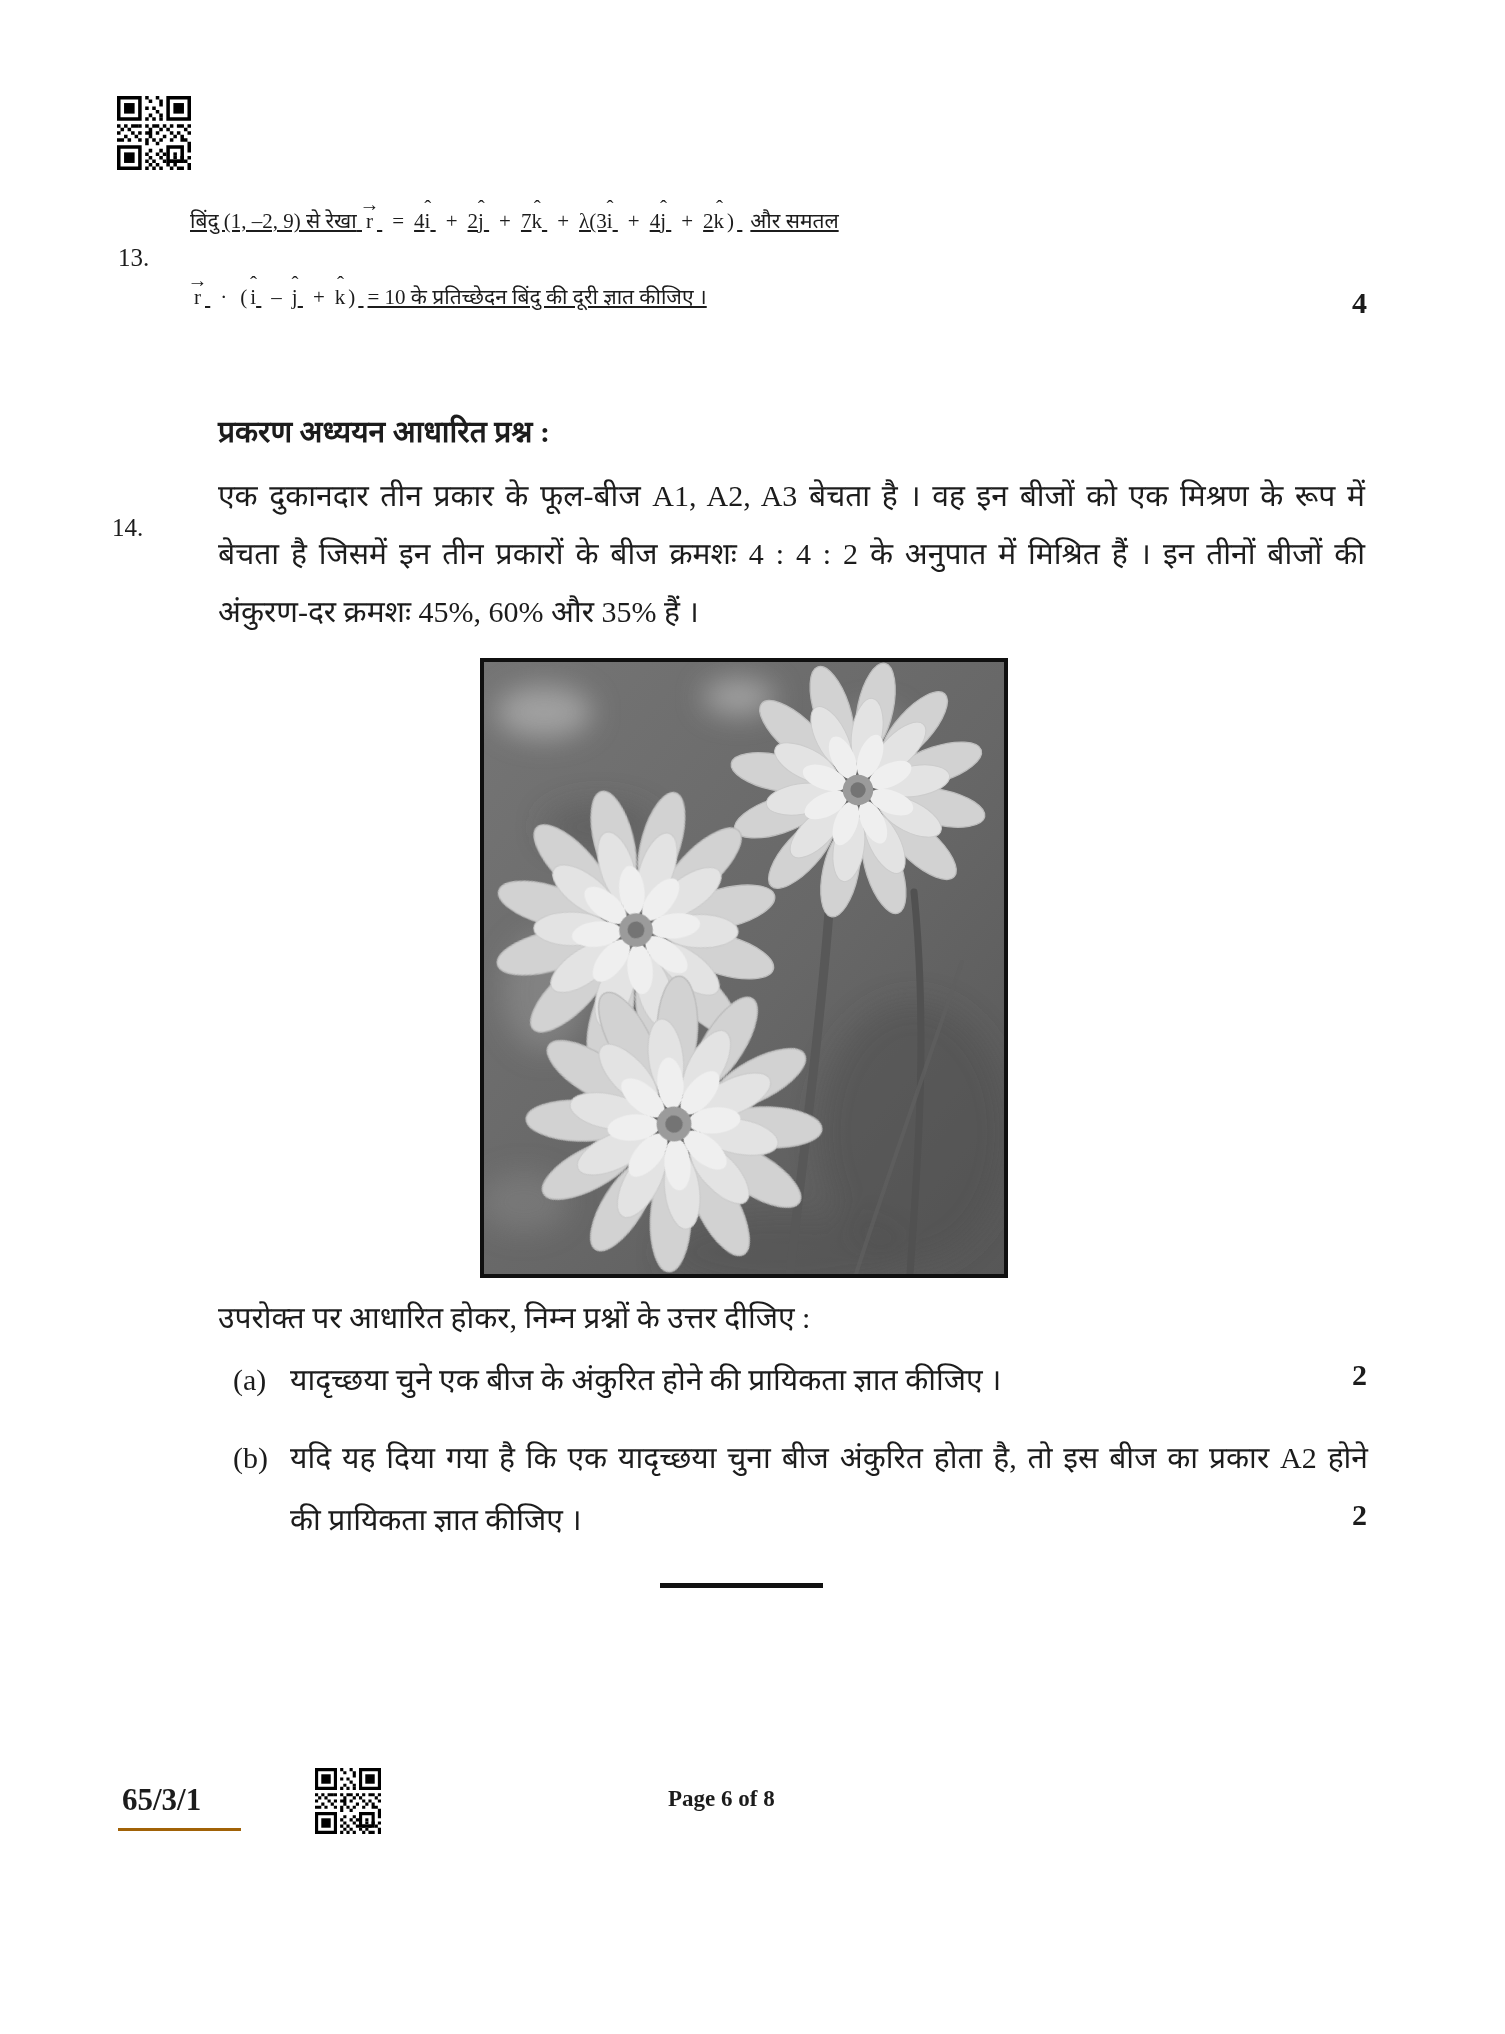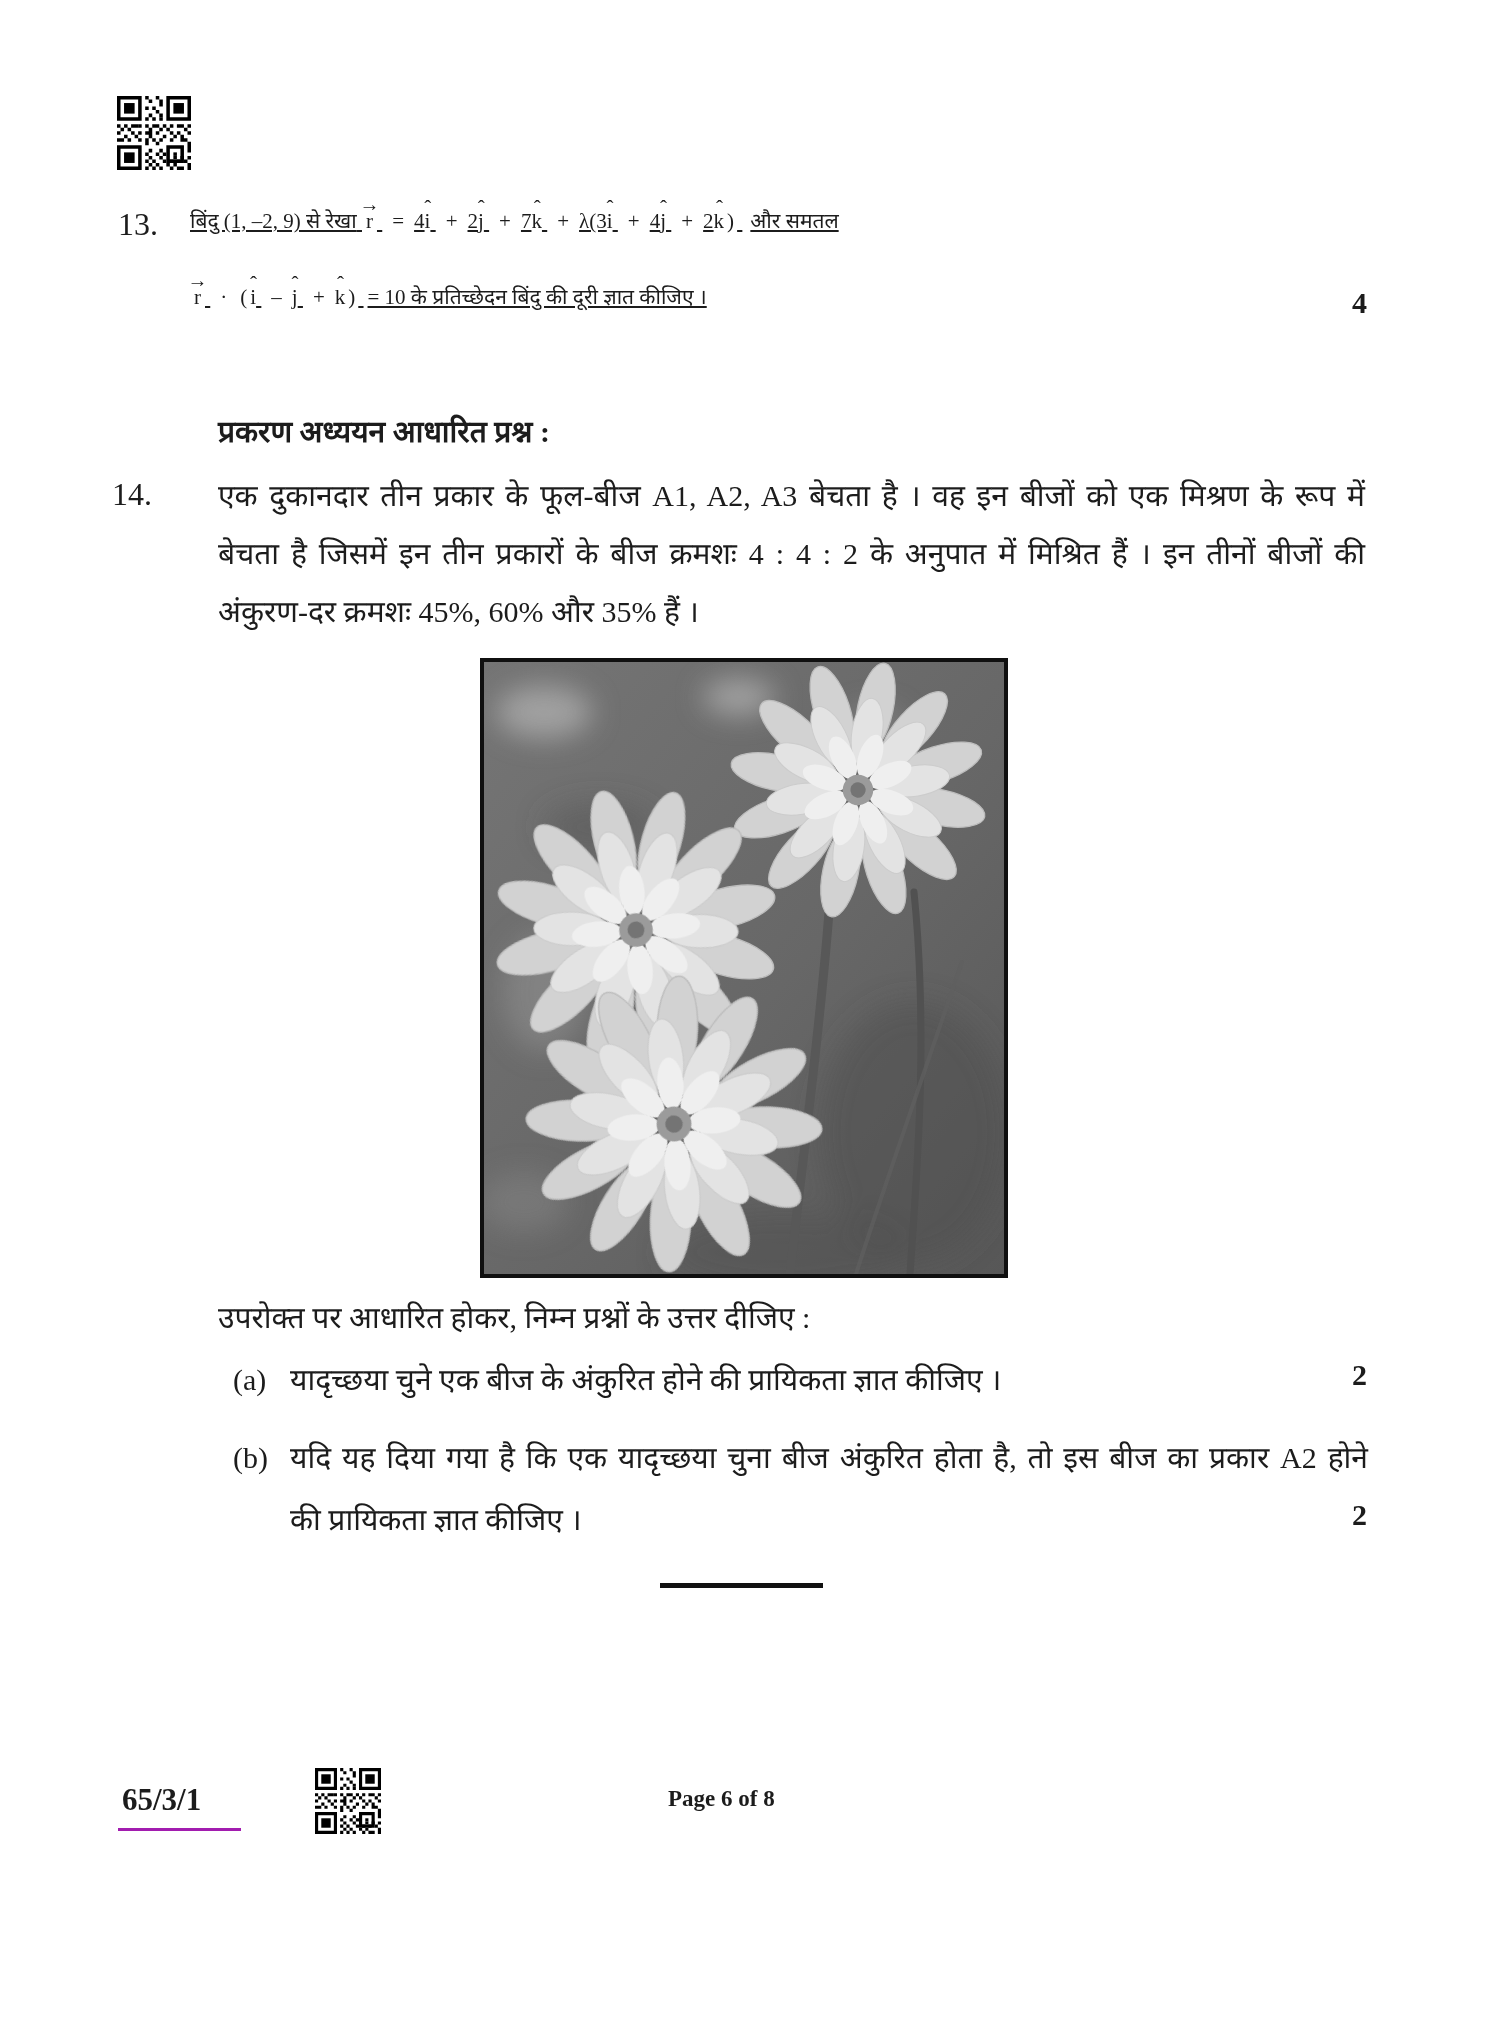--- a/index.html
+++ b/index.html
@@ -3,38 +3,38 @@
 <meta charset="utf-8">
 <style>
   html,body{margin:0;padding:0;}
   body{
     width:1505px;height:2034px;background:#ffffff;
     font-family:"Liberation Serif","DejaVu Serif",serif;
     color:#1c1c1c;position:relative;overflow:hidden;
   }
   .abs{position:absolute;}
   .qtext{font-size:30px;line-height:1.35;margin-left:28px;}
-  .qnum{font-size:32px;}
+  .qnum{font-size:25px;margin-top:38px;}
   .bold{font-weight:bold;}
   .marks{font-size:30px;font-weight:bold;}
   .mathline{font-size:21px;white-space:nowrap;text-decoration:underline;}
   .op{padding:0 10px;display:inline-block;}
   .tight{padding:0 3px;display:inline-block;}
   .mvec{position:relative;display:inline-block;margin:0 4px;}
   .mvec .arr{position:absolute;left:50%;transform:translateX(-50%);top:-0.82em;font-size:0.95em;}
   .mhat{position:relative;display:inline-block;}
   .mhat .cap{position:absolute;left:55%;transform:translateX(-50%);top:-0.60em;font-size:1.0em;}
   .justify{text-align:justify;text-align-last:justify;}
   .photo{
     border:4px solid #101010;background:#6b6b6b;
   }
   .divider{background:#111;}
   .paper-code{
     font-size:31px;font-weight:bold;
-    border-bottom:3px solid #a21caf;padding:0 40px 10px 4px;
+    border-bottom:3px solid #a16207;padding:0 40px 10px 4px;
   }
   .page-label{font-size:23px;font-weight:bold;}
 </style>
 </head>
 <body>
 
 <svg width="0" height="0" style="position:absolute" aria-hidden="true">
   <defs>
     <g id="fp">
       <path fill-rule="evenodd" d="M0 0h7v7H0zM1 1h5v5H1z"></path>

